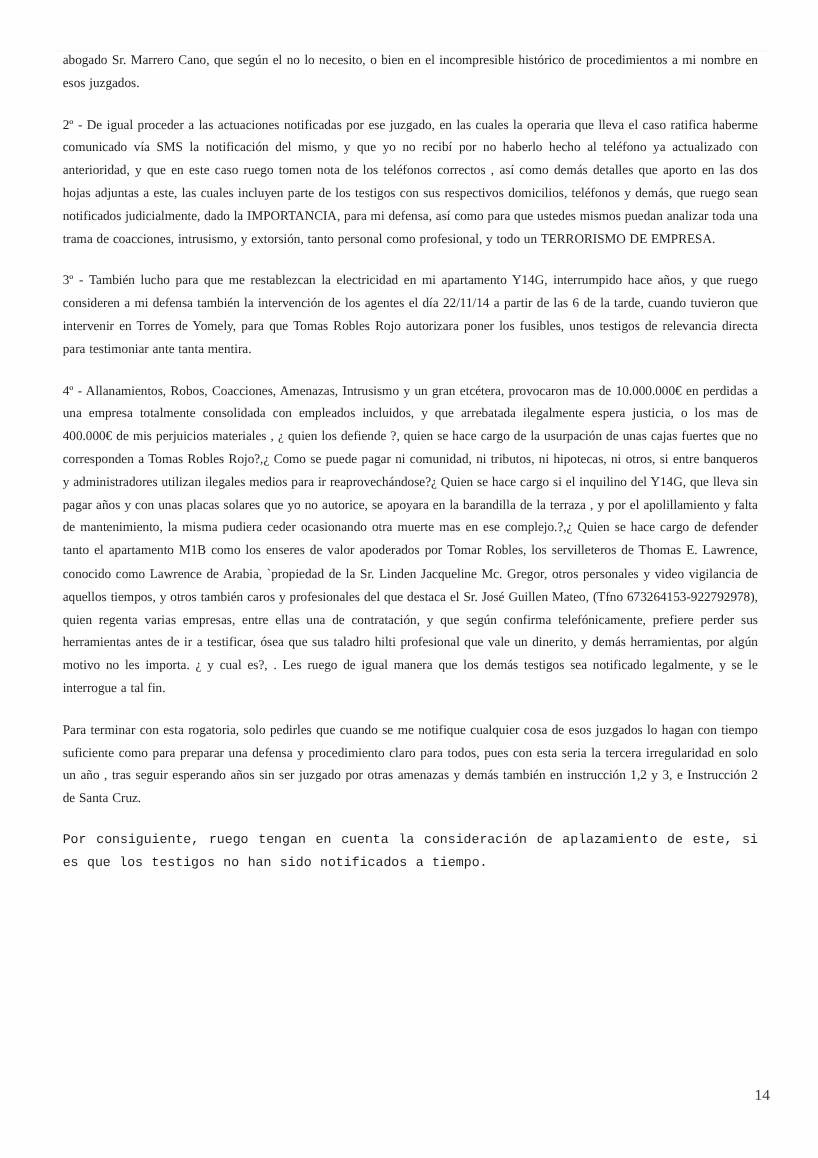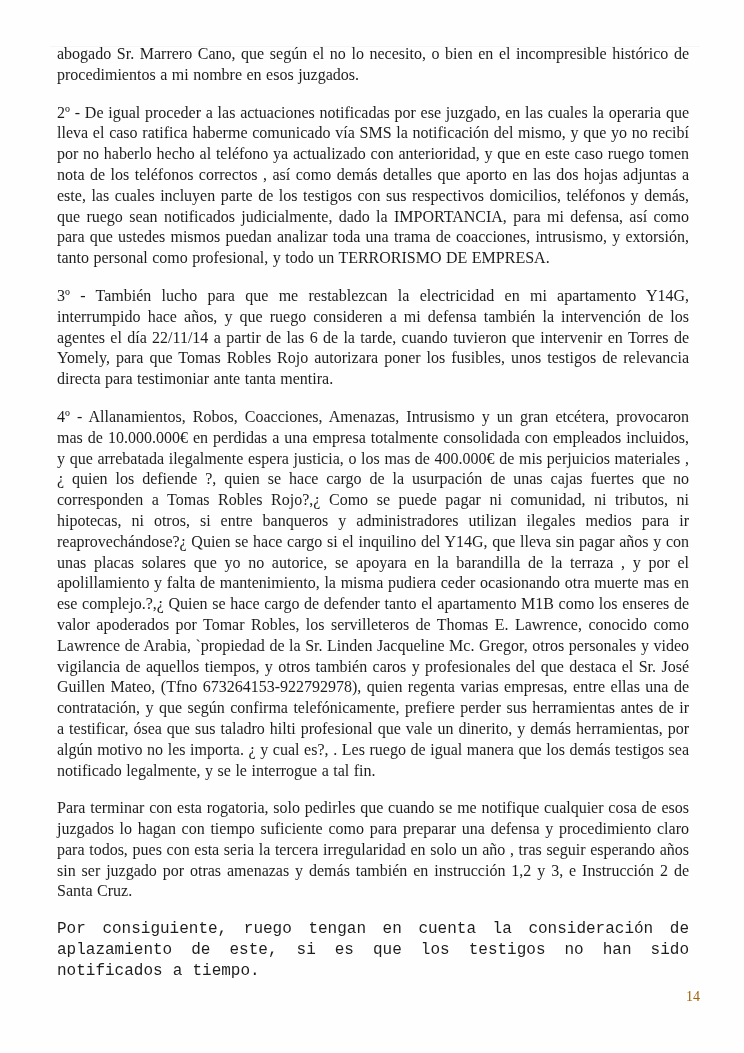--- a/index.html
+++ b/index.html
@@ -28,37 +28,37 @@
     background: rgba(0,0,0,0.03);
   }
   .content {
     position: absolute;
     left: 57px;
     top: 44px;
     width: 632px;
   }
   .para {
     margin: 0 0 17px 0;
-    font-size: 16px;
+    font-size: 12px;
     line-height: 20.8px;
     text-align: justify;
     text-justify: inter-word;
     word-spacing: 0.5px;
   }
   .para:last-child {
     margin-bottom: 0;
     font-family: Liberation Mono, monospace;
   }
   .page-number {
     position: absolute;
     right: 44px;
     top: 988px;
     font-size: 14px;
     line-height: 18px;
-    color: #a16207;
+    color: #404040;
   }
 </style>
 </head>
 <body>
 
 <div class="page">
   <div class="scan-artifact"></div>
   <div class="content">
     <p class="para">abogado Sr. Marrero Cano, que según el no lo necesito, o bien en el incompresible histórico de procedimientos a mi nombre en esos juzgados.</p>
     <p class="para">2º - De igual proceder a las actuaciones notificadas por ese juzgado, en las cuales la operaria que lleva el caso ratifica haberme comunicado vía SMS la notificación del mismo, y que yo no recibí por no haberlo hecho al teléfono ya actualizado con anterioridad,  y que en este caso ruego tomen nota de los teléfonos correctos , así como demás detalles que aporto en las dos hojas adjuntas a este, las cuales incluyen parte de los testigos con sus respectivos domicilios, teléfonos y demás, que ruego sean notificados judicialmente, dado la IMPORTANCIA, para mi defensa, así como para que ustedes mismos puedan analizar toda una trama de coacciones, intrusismo, y extorsión, tanto personal como profesional, y todo un TERRORISMO DE EMPRESA.</p>

